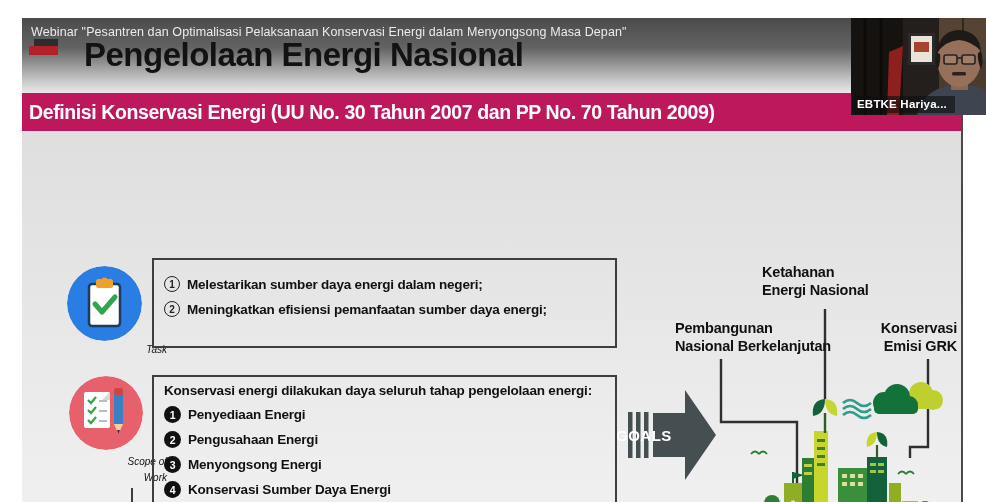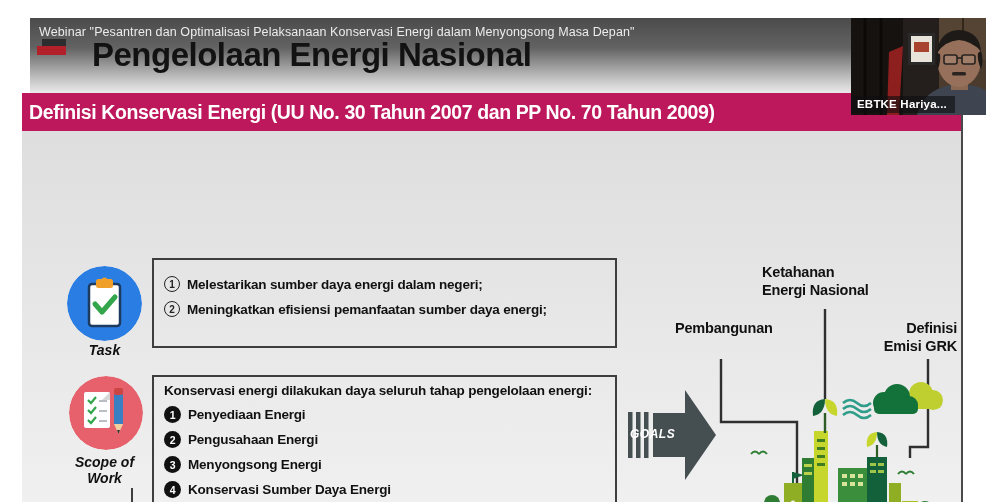--- a/index.html
+++ b/index.html
@@ -4,21 +4,21 @@
 <style>
   * { margin:0; padding:0; box-sizing:border-box; }
   html,body { width:986px; height:502px; background:#ffffff; overflow:hidden;
               font-family:"Liberation Sans", sans-serif; }
 
   
   .frame { position:absolute; left:22px; top:18px; width:941px; height:484px;
            overflow:hidden; border-right:2px solid #4a4a4a; background:#fff; }
 
   
-  .slide-top { position:absolute; left:8px; top:0; width:100%; height:95px;
+  .slide-top { position:absolute; left:0; top:0; width:100%; height:95px;
     background:linear-gradient(180deg,#4b4b4b 0px,#636363 30px,#c6c6c6 62px,#fdfdfd 82px); }
   .webinar-text { position:absolute; left:9px; top:7px; font-size:12.5px;
     color:#ececec; letter-spacing:.1px; white-space:nowrap; }
   .logo-dark { position:absolute; left:12px; top:21px; width:24px; height:8px; background:#2d2d2f; }
   .logo-red  { position:absolute; left:7px;  top:28px; width:29px; height:9px; background:#b2212a; }
   .slide-title { position:absolute; left:62px; top:18px; font-size:33px; font-weight:bold;
     color:#121212; letter-spacing:-.5px; white-space:nowrap; }
 
   .subtitle-bar { position:absolute; left:0; top:75px; width:100%; height:38px;
     background:#be185d; }
@@ -39,32 +39,32 @@
   .item { display:flex; align-items:center; gap:7px; margin-top:9px;
           font-size:13.5px; font-weight:bold; color:#111; letter-spacing:-.2px; white-space:nowrap; }
   .box2 .item { margin-top:8px; }
   .num-outline { flex:0 0 auto; width:16px; height:16px; border:1.6px solid #222; border-radius:50%;
     display:inline-flex; align-items:center; justify-content:center; font-size:10px; font-weight:bold; color:#222; }
   .num-filled { flex:0 0 auto; width:17px; height:17px; background:#111; border-radius:50%;
     display:inline-flex; align-items:center; justify-content:center; font-size:10.5px; font-weight:bold; color:#fff; }
 
   
   .circle-icon { position:absolute; border-radius:50%; }
-  .icon-label { position:absolute; width:125px; text-align:center; font-size:14px;
-    font-weight:bold; font-style:italic; color:#111; line-height:16px; }
+  .icon-label { position:absolute; width:125px; text-align:right; font-size:10px;
+    font-weight:normal; font-style:italic; color:#111; line-height:16px; }
   .scope-tick { position:absolute; left:109px; top:357px; width:2px; height:22px; background:#3e3e3e; }
 
   
   .out-label { position:absolute; font-size:14.5px; font-weight:bold; color:#111;
     line-height:17.5px; letter-spacing:-.2px; }
   .lab-ketahanan  { left:740px; top:133px; width:130px; }
   .lab-pembangunan{ left:633px; top:189px; width:160px; text-align:left;margin-left:20px; }
   .lab-penurunan  { left:835px; top:189px; width:100px; text-align:right; }
-  .goals-text { position:absolute; left:608px; top:296px; font-size:12px; font-weight:bold;
-    font-style:italic; color:#fff; letter-spacing:.5px; }
+  .goals-text { position:absolute; left:594px; top:296px; font-size:15px; font-weight:bold;
+    color:#fff; letter-spacing:.5px; }
 
   
   .thumb { position:absolute; left:807px; top:18px; width:179px; height:97px; overflow:hidden;
            background:#241f1d; z-index:10; cursor:pointer;margin-left:44px; }
   .name-tag { position:absolute; left:0; bottom:2px; background:rgba(15,15,15,.62);
     color:#fff; font-size:11.5px; font-weight:bold; padding:2px 8px 3px 6px; letter-spacing:.2px; }
 </style>
 </head>
 <body>
 
@@ -190,23 +190,24 @@
     </svg>
 
     <div class="goals-text">GOALS</div>
 
     <div class="out-label lab-ketahanan">
       <div>Ketahanan</div>
       <div>Energi Nasional</div>
     </div>
     <div class="out-label lab-pembangunan">
       <div>Pembangunan</div>
+      <div>Nasional Berkelanjutan</div>
     </div>
     <div class="out-label lab-penurunan">
-      <div>Definisi</div>
+      <div>Konservasi</div>
       <div>Emisi GRK</div>
     </div>
 
     <svg class="circle-icon" style="left:45px;top:135px;" width="75" height="75" viewBox="0 0 75 75">
       <circle cx="37.5" cy="37.5" r="37.5" fill="#2a7de2"></circle>
       <rect x="22" y="18" width="31" height="42" rx="3" fill="#ffffff" stroke="#1d3a5f" stroke-width="2.5"></rect>
       <rect x="29" y="13" width="17" height="9" rx="2.5" fill="#f0a028"></rect>
       <circle cx="37.5" cy="14.5" r="3" fill="#f0a028"></circle>
       <path d="M28,38 l7,8 l13,-15" fill="none" stroke="#33a64c" stroke-width="5" stroke-linecap="round" stroke-linejoin="round"></path>
     </svg>

